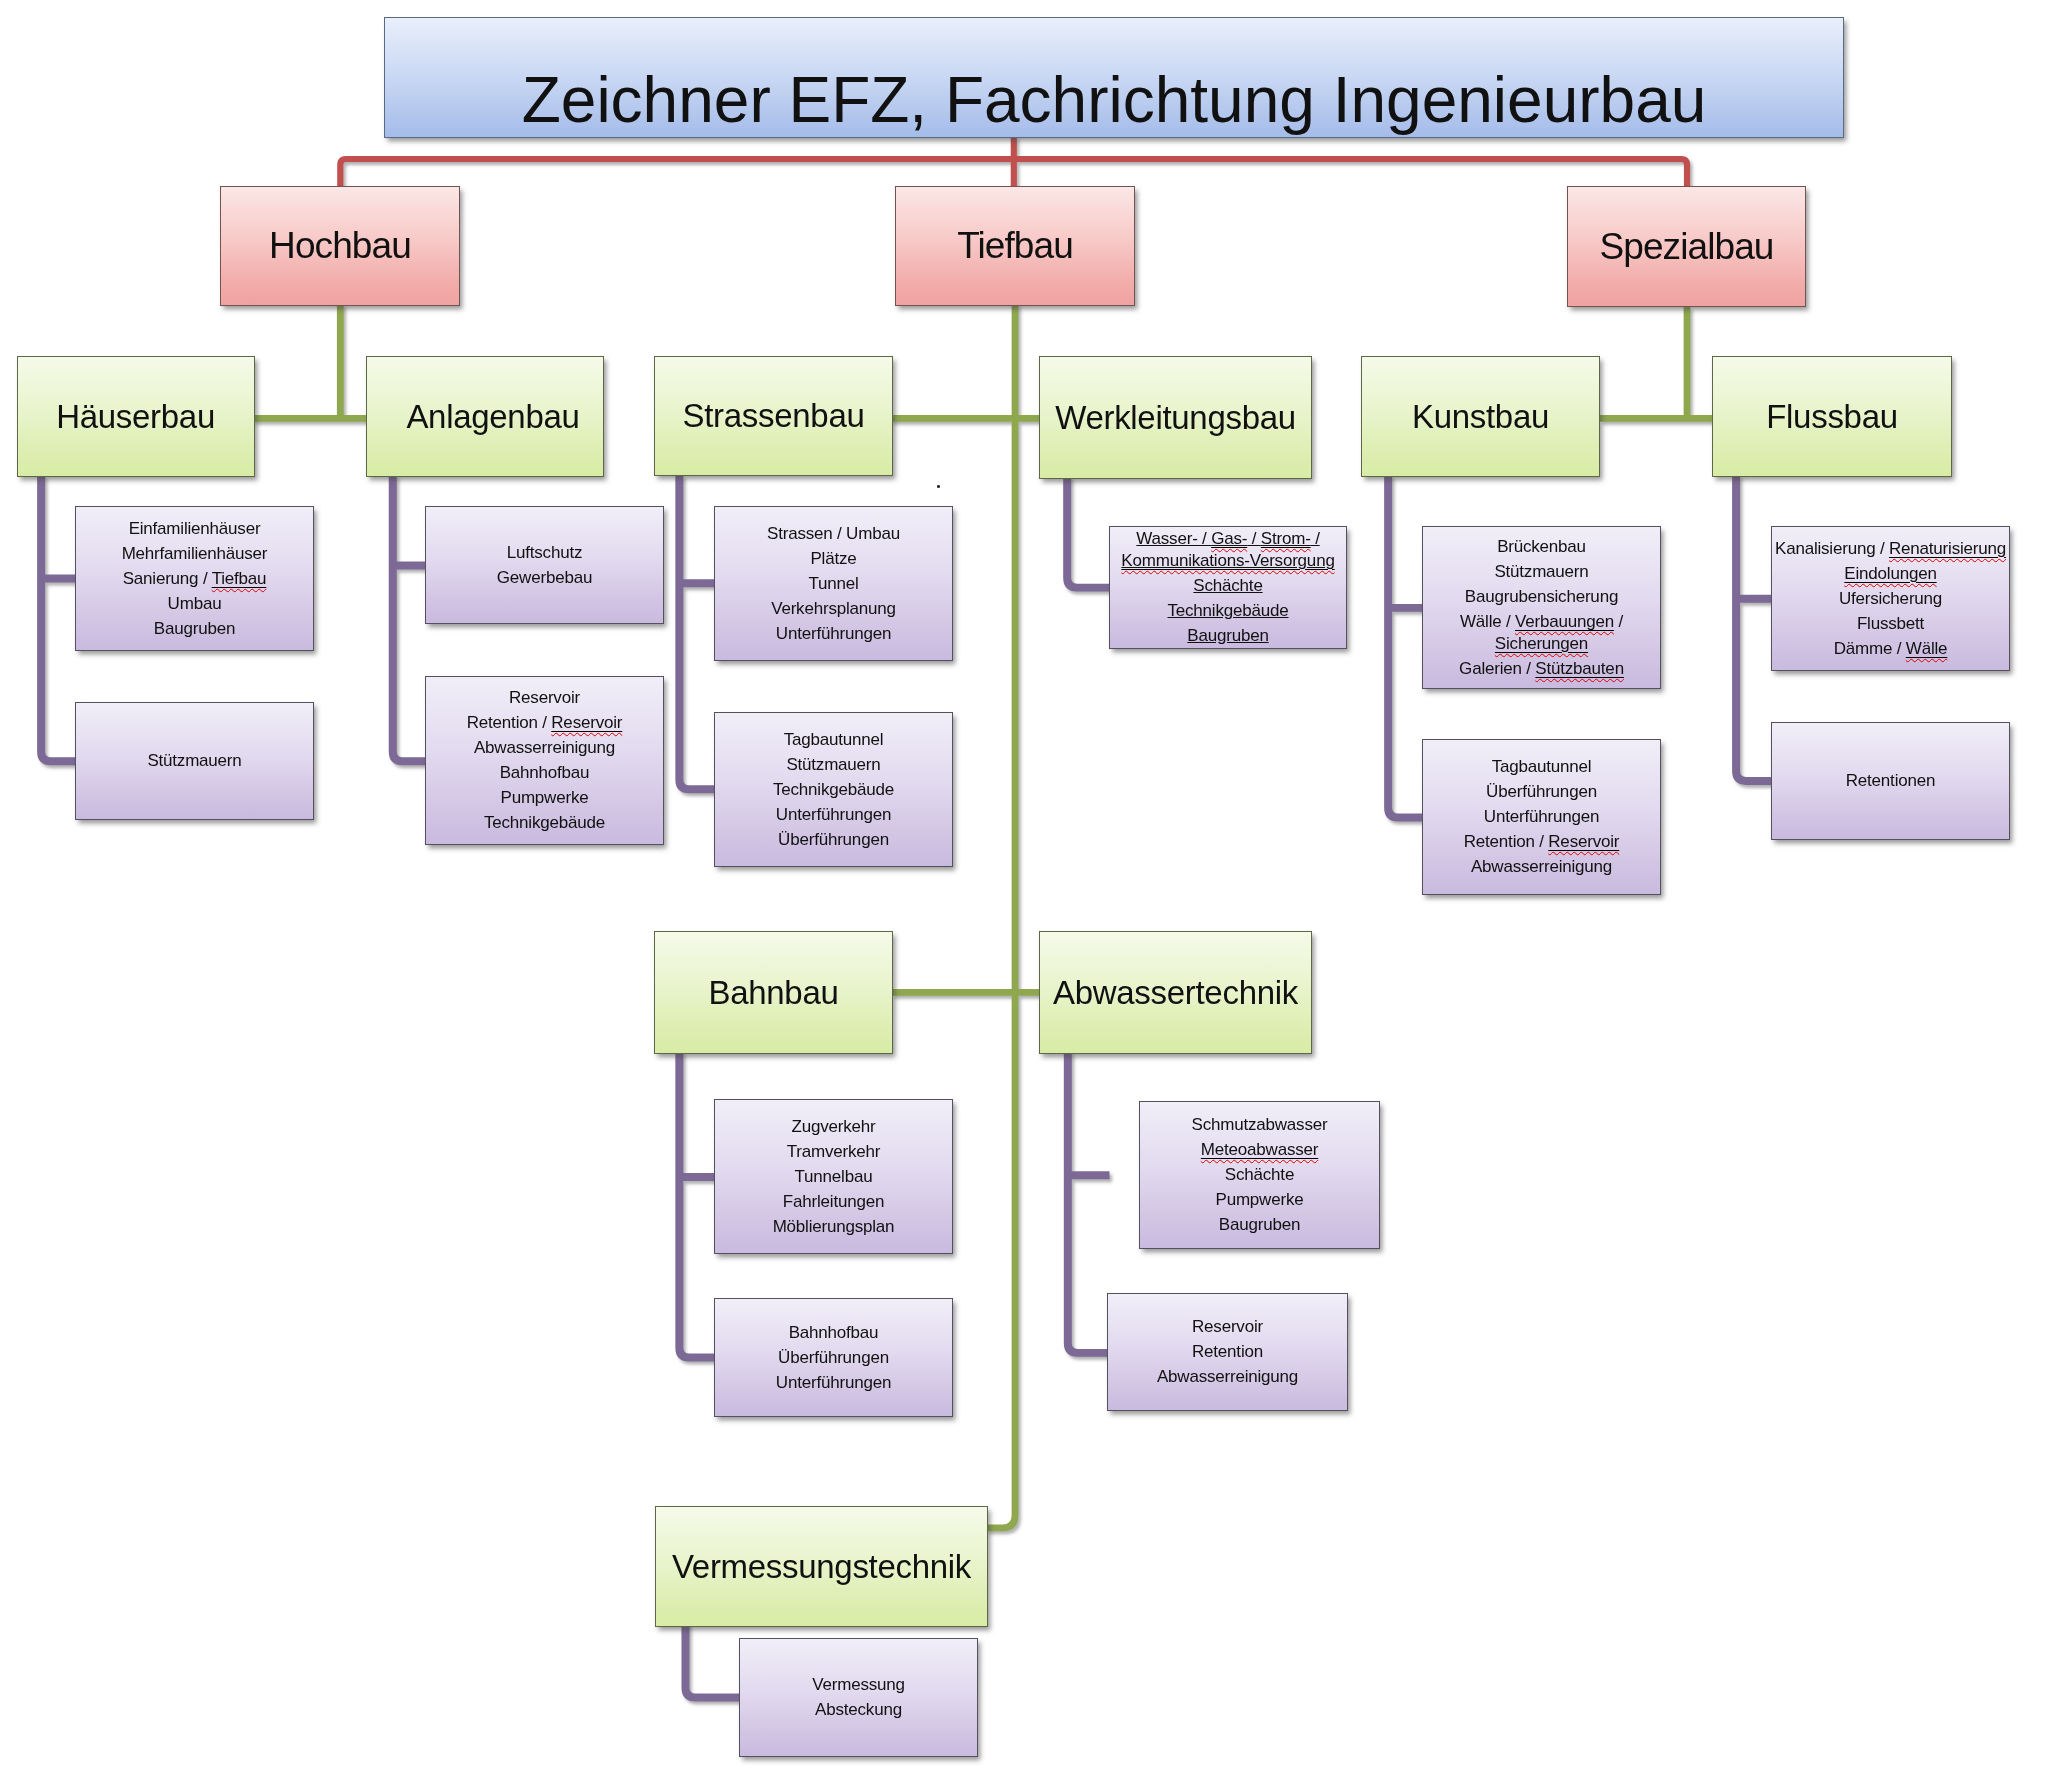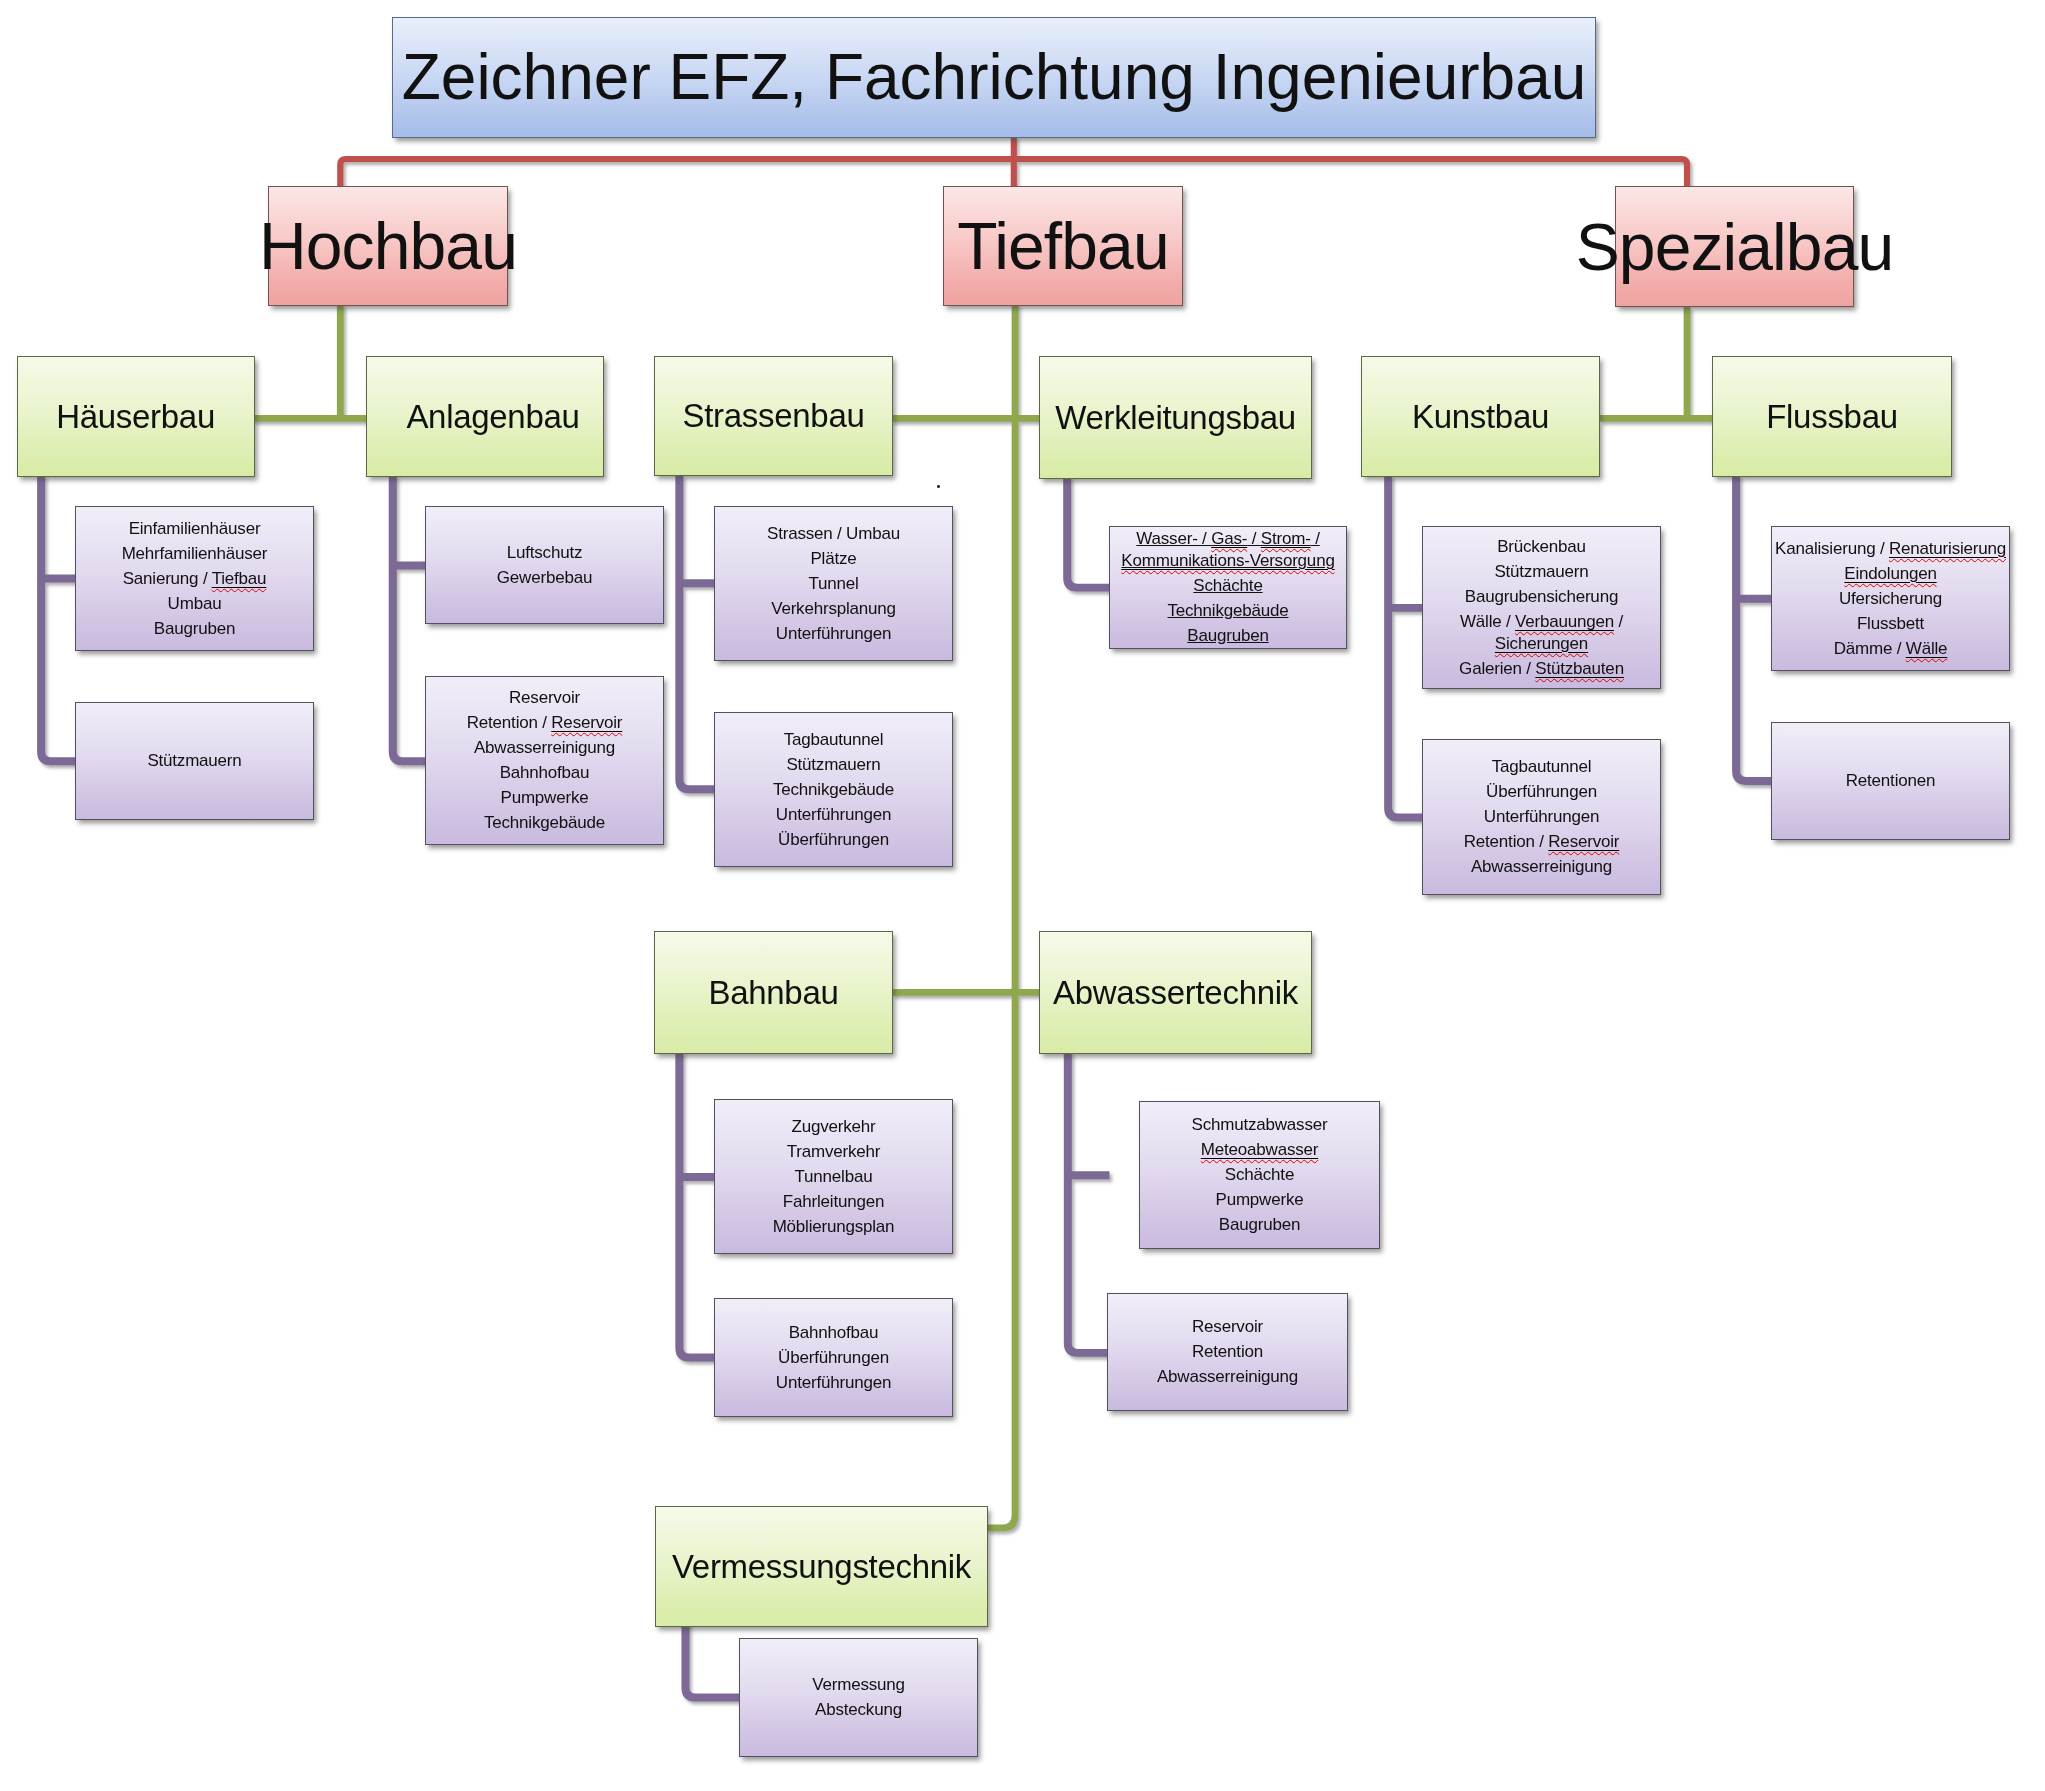--- a/index.html
+++ b/index.html
@@ -8,21 +8,21 @@
   #connectors { position: absolute; left: 0; top: 0; z-index: 1; }
   .node { position: absolute; z-index: 2; box-sizing: border-box; display: flex; align-items: center; justify-content: center; text-align: center; box-shadow: 3.1px 3.7px 4.9px rgba(70,70,70,0.55); }
   .title-box {
     border: 1.8px solid #5a6a84;
     background: linear-gradient(180deg, #e9effb 0%, #ccdaf4 45%, #b3c7ed 80%, #a5bcea 100%);
     font-size: 64px; letter-spacing: 0px;
   }
   .l1 {
     border: 1.8px solid #735352;
     background: linear-gradient(180deg, #fbe7e6 0%, #f7c9c7 45%, #f2adab 80%, #efa3a1 100%);
-    font-size: 66px; letter-spacing: -0.9px; margin-left: 48px;
+    font-size: 37px; letter-spacing: -0.9px;
   }
   .l2 {
     border: 1.8px solid #5d6647;
     background: linear-gradient(180deg, #f5fae9 0%, #e9f4cd 45%, #ddeeb2 80%, #d8ecA6 100%);
     font-size: 33px; letter-spacing: -0.3px;
   }
   .leaf {
     border: 1.8px solid #55505e;
     background: linear-gradient(180deg, #f1eef8 0%, #e2daef 45%, #d2c5e4 80%, #c9badf 100%);
     font-size: 17px; letter-spacing: -0.2px;
@@ -63,21 +63,21 @@
       <path d="M 1107 774 L 1107 1270 Q 1107 1286 1123 1286 L 1168 1286 M 1107 950.5 L 1168 950.5"></path>
       <path d="M 1739 776 L 1739 941.5 Q 1739 957.5 1755 957.5 L 1811 957.5"></path>
       <path d="M 2262 774 L 2262 1316 Q 2262 1332 2278 1332 L 2322 1332 M 2262 990.5 L 2322 990.5"></path>
       <path d="M 2829 774 L 2829 1256.5 Q 2829 1272.5 2845 1272.5 L 2890 1272.5 M 2829 975.5 L 2890 975.5"></path>
       <path d="M 1107 1713 L 1107 2196 Q 1107 2212 1123 2212 L 1168 2212 M 1107 1918 L 1168 1918"></path>
       <path d="M 1740 1713 L 1740 2188.5 Q 1740 2204.5 1756 2204.5 L 1808 2204.5 M 1740 1915 L 1808 1915"></path>
       <path d="M 1117 2582 L 1117 2750 Q 1117 2766 1133 2766 L 1208 2766"></path>
     </g>
   </svg>
 
-  <div class="node title-box" style="left:392px; top:16.6px; width:1204px; height:121px;">
+  <div class="node title-box" style="left:384px; top:16.6px; width:1460px; height:121px;align-items:flex-end;">
     <span>Zeichner EFZ, Fachrichtung Ingenieurbau</span>
   </div>
 
   <div class="node l1" style="left:220px; top:186px; width:240px; height:120px;">
     <span>Hochbau</span>
   </div>
   <div class="node l1" style="left:895px; top:186px; width:240px; height:120px;">
     <span>Tiefbau</span>
   </div>
   <div class="node l1" style="left:1567px; top:186px; width:239px; height:121px;">

